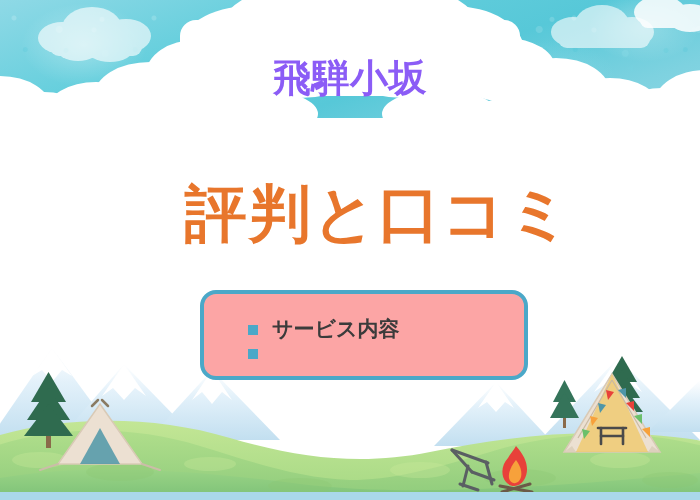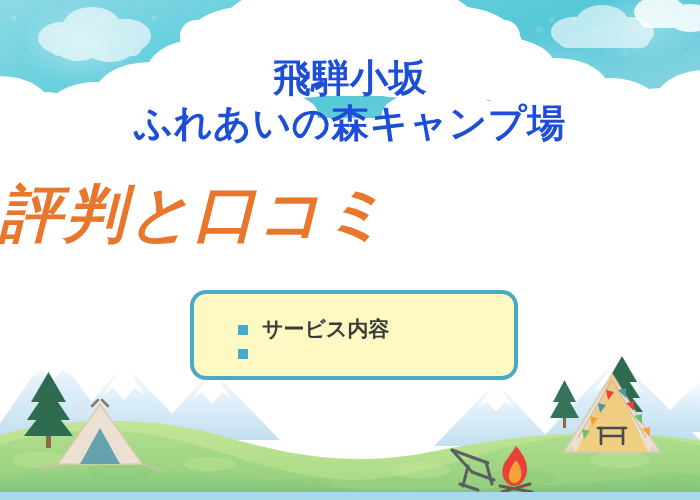--- a/index.html
+++ b/index.html
@@ -66,54 +66,53 @@
   
   .titles {
     position: absolute;
     left: 0; top: 56px;
     width: 700px;
     text-align: center;
     z-index: 6;
   }
   .title-line {
     display: block;
-    color: #1d4ed8;
+    color: #8b5cf6;
     font-weight: bold;
     line-height: 1.18;
     letter-spacing: .5px;
     white-space: nowrap;
   }
   .title-1 { font-size: 38px; }
   .title-2 { font-size: 38px; }
 
   .headline {
     position: absolute;
     left: 0; top: 183px;
     width: 573px;
-    text-align: left;
+    text-align: right;
     z-index: 6;
-    font-style: italic;
   }
   .headline span {
     display: inline-block;
     color: #e8762c;
     font-weight: bold;
     font-size: 62px;
     line-height: 1;
     letter-spacing: 2px;
     white-space: nowrap;
   }
 
   
   .bullet-box {
     position: absolute;
-    left: 190px; top: 290px;
+    left: 200px; top: 290px;
     width: 328px;
     box-sizing: border-box;
-    background: #fef9c3;
+    background: #fca5a5;
     border: 4px solid #4ba8c8;
     border-radius: 16px;
     padding: 18px 0 16px 0;
     z-index: 7;
   }
   .bullet-list { margin: 0; padding: 0; list-style: none; }
   .bullet-item {
     display: flex;
     align-items: center;
     padding: 1px 0 1px 44px;
@@ -323,21 +322,20 @@
           <path d="M 601 116 L 623 116"></path>
         </g>
       </g>
     </svg>
   </div>
 
   <div class="bottom-strip"></div>
 
   <div class="titles">
     <span class="title-line title-1">飛騨小坂</span>
-    <span class="title-line title-2">ふれあいの森キャンプ場</span>
   </div>
 
   <div class="headline">
     <span>評判と口コミ</span>
   </div>
 
   <div class="bullet-box">
     <ul class="bullet-list">
       <li class="bullet-item">
         <span class="bullet-sq"></span>

